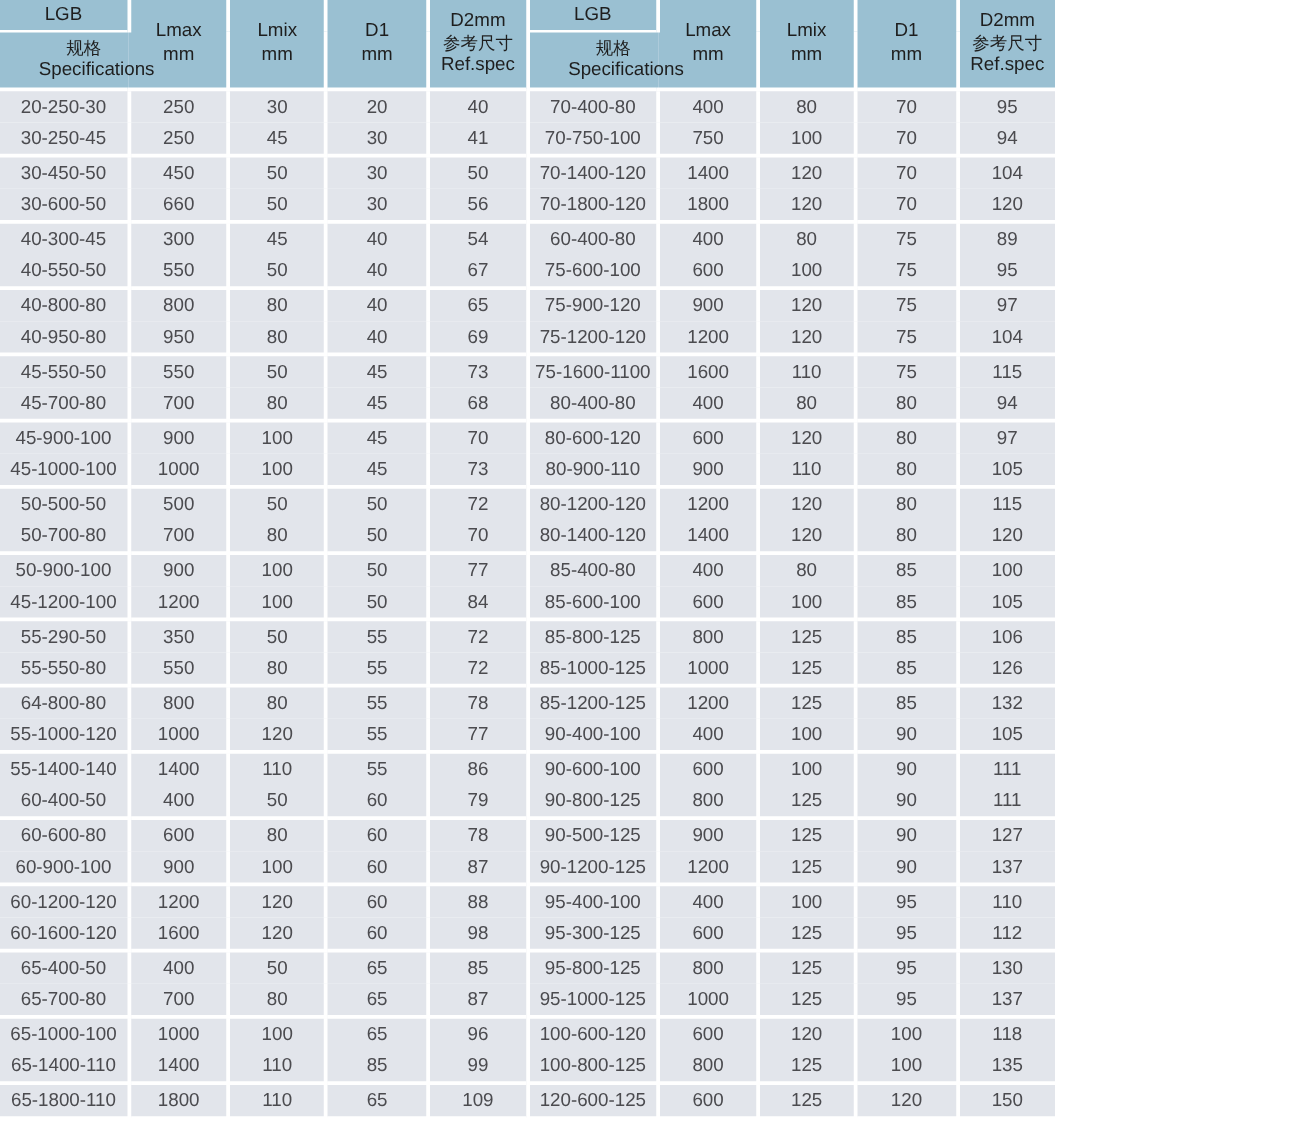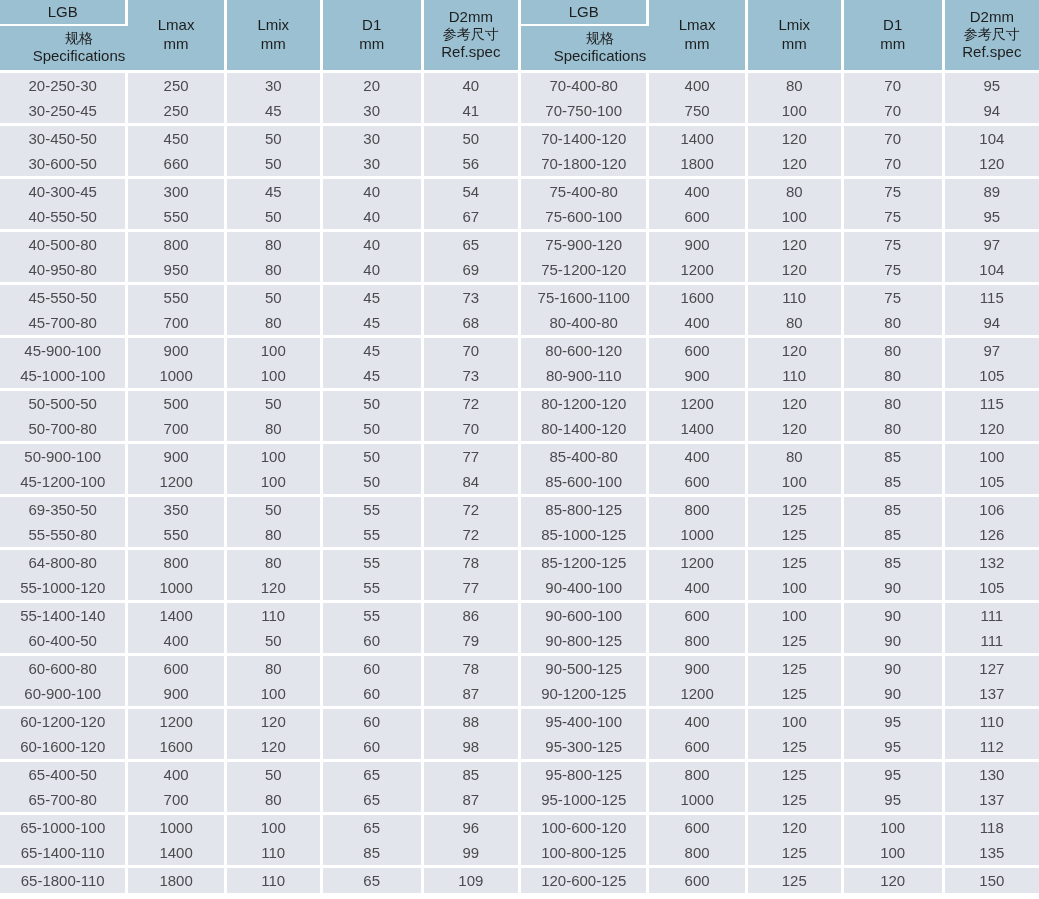--- a/index.html
+++ b/index.html
@@ -10,21 +10,21 @@
     --cell-text:#4b4b4f;
     --page-bg:#ffffff;
   }
   *{box-sizing:border-box;margin:0;padding:0;}
   html,body{background:var(--page-bg);}
   body{
     width:1039px;height:899px;overflow:hidden;
     font-family:"Liberation Sans","DejaVu Sans",sans-serif;
   }
   .spec-sheet{
-    width:1039px;
+    width:844px;
     display:grid;
     grid-template-columns:1fr 1fr;
     column-gap:3px;
     background:var(--page-bg);
   }
   table{
     width:100%;
     border-collapse:collapse;
     table-layout:fixed;
   }
@@ -154,21 +154,21 @@
           <td>54</td>
         </tr>
         <tr>
           <td>40-550-50</td>
           <td>550</td>
           <td>50</td>
           <td>40</td>
           <td>67</td>
         </tr>
         <tr>
-          <td>40-500-80</td>
+          <td>40-800-80</td>
           <td>800</td>
           <td>80</td>
           <td>40</td>
           <td>65</td>
         </tr>
         <tr>
           <td>40-950-80</td>
           <td>950</td>
           <td>80</td>
           <td>40</td>
@@ -224,21 +224,21 @@
           <td>77</td>
         </tr>
         <tr>
           <td>45-1200-100</td>
           <td>1200</td>
           <td>100</td>
           <td>50</td>
           <td>84</td>
         </tr>
         <tr>
-          <td>69-350-50</td>
+          <td>55-290-50</td>
           <td>350</td>
           <td>50</td>
           <td>55</td>
           <td>72</td>
         </tr>
         <tr>
           <td>55-550-80</td>
           <td>550</td>
           <td>80</td>
           <td>55</td>
@@ -399,21 +399,21 @@
           <td>104</td>
         </tr>
         <tr>
           <td>70-1800-120</td>
           <td>1800</td>
           <td>120</td>
           <td>70</td>
           <td>120</td>
         </tr>
         <tr>
-          <td>75-400-80</td>
+          <td>60-400-80</td>
           <td>400</td>
           <td>80</td>
           <td>75</td>
           <td>89</td>
         </tr>
         <tr>
           <td>75-600-100</td>
           <td>600</td>
           <td>100</td>
           <td>75</td>

